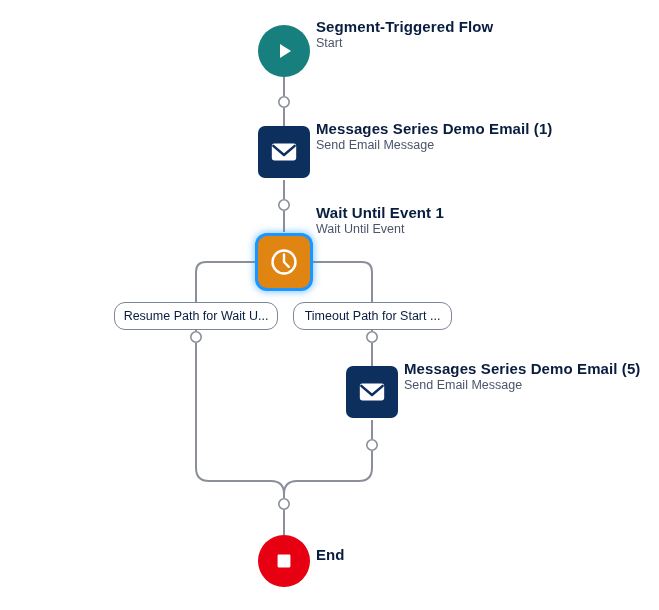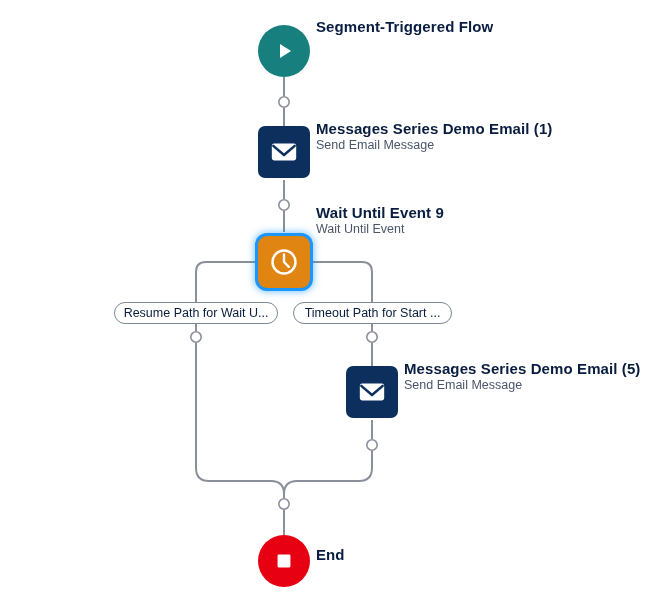--- a/index.html
+++ b/index.html
@@ -76,21 +76,21 @@
     color: #4a5569;
     line-height: 17px;
   }
   .label-title.solo {
     line-height: 16px;
     margin-top: 12px;
   }
   
   .path-pill {
     position: absolute;
-    height: 22px;
+    height: 28px;
     box-sizing: border-box;
     border: 1px solid #7c8795;
     border-radius: 11px;
     background: #ffffff;
     display: flex;
     align-items: center;
     justify-content: center;
     padding: 0 11px;
     font-size: 12.5px;
     color: #081d3f;
@@ -140,20 +140,21 @@
 
   <div class="node" style="left:258px; top:25px;">
     <div class="icon-circle" style="background:#17807f;">
       <svg width="24" height="24" viewBox="0 0 24 24" aria-hidden="true">
         <polygon points="8,5 19,12 8,19" fill="#ffffff"></polygon>
       </svg>
     </div>
   </div>
   <div class="label-block" style="left:316px; top:18px;">
     <div class="label-title">Segment-Triggered Flow</div>
+    <div class="label-sub">Start</div>
   </div>
 
   <div class="node" style="left:258px; top:126px;">
     <div class="icon-square" style="background:#0d2f5e;">
       <svg width="30" height="30" viewBox="0 0 32 32" aria-hidden="true">
         <path d="M3 9.5 A2.5 2.5 0 0 1 5.5 7 h21 A2.5 2.5 0 0 1 29 9.5 v13 A2.5 2.5 0 0 1 26.5 25 h-21 A2.5 2.5 0 0 1 3 22.5 z" fill="#ffffff"></path>
         <path d="M4.6 9.4 L16 19.2 L27.4 9.4" fill="none" stroke="#0d2f5e" stroke-width="2.6" stroke-linecap="round" stroke-linejoin="round"></path>
       </svg>
     </div>
   </div>
@@ -164,21 +165,21 @@
 
   <div class="node" style="left:258px; top:236px;">
     <div class="icon-square selected" style="background:#e08512;">
       <svg width="32" height="32" viewBox="0 0 32 32" aria-hidden="true">
         <circle cx="16" cy="16" r="11.5" fill="none" stroke="#ffffff" stroke-width="2.4"></circle>
         <path d="M16 8.5 L16 16 L20.8 20.8" fill="none" stroke="#ffffff" stroke-width="2.4" stroke-linecap="round" stroke-linejoin="round"></path>
       </svg>
     </div>
   </div>
   <div class="label-block" style="left:316px; top:204px;">
-    <div class="label-title">Wait Until Event 9</div>
+    <div class="label-title">Wait Until Event 1</div>
     <div class="label-sub">Wait Until Event</div>
   </div>
 
   <div class="path-pill" style="left:114px; top:302px; width:164px;">Resume Path for Wait U...</div>
   <div class="path-pill" style="left:293px; top:302px; width:159px;">Timeout Path for Start ...</div>
 
   <div class="node" style="left:346px; top:366px;">
     <div class="icon-square" style="background:#0d2f5e;">
       <svg width="30" height="30" viewBox="0 0 32 32" aria-hidden="true">
         <path d="M3 9.5 A2.5 2.5 0 0 1 5.5 7 h21 A2.5 2.5 0 0 1 29 9.5 v13 A2.5 2.5 0 0 1 26.5 25 h-21 A2.5 2.5 0 0 1 3 22.5 z" fill="#ffffff"></path>

